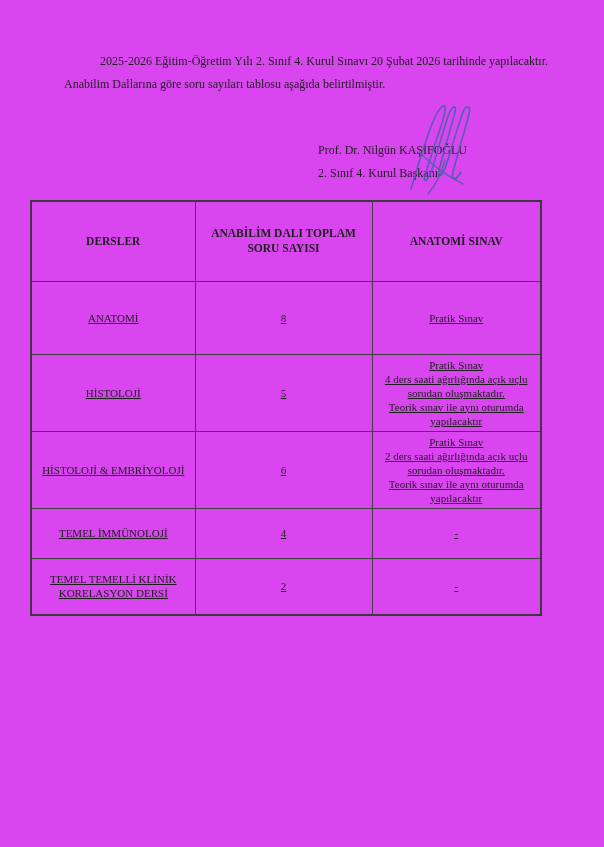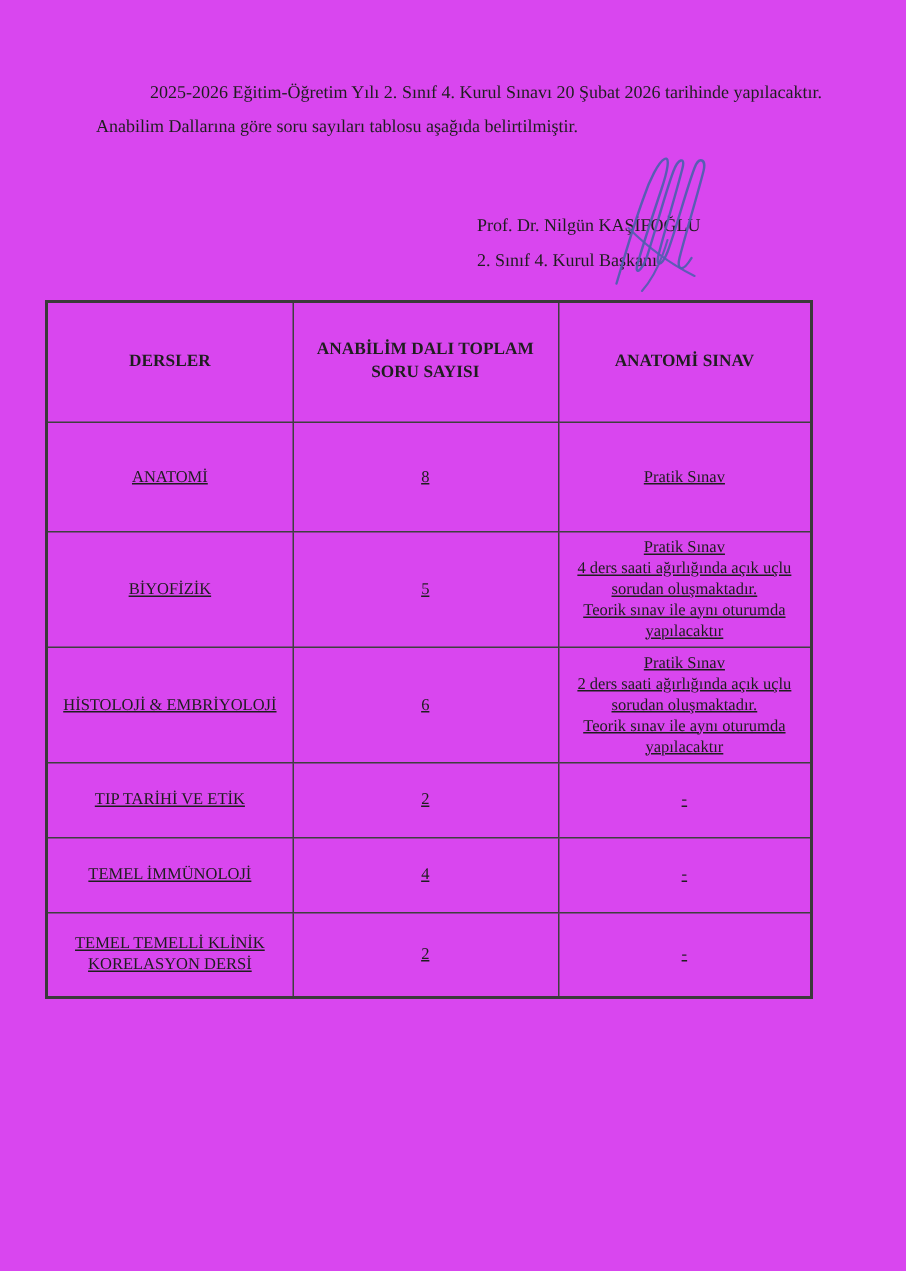--- a/index.html
+++ b/index.html
@@ -106,37 +106,32 @@
         <th>ANATOMİ SINAV</th>
       </tr>
     </thead>
     <tbody>
       <tr style="height:73px">
         <td class="ders-cell">ANATOMİ</td>
         <td>8</td>
         <td class="pratik-cell">Pratik Sınav</td>
       </tr>
       <tr style="height:77px">
-        <td class="ders-cell">BİYOFİZİK</td>
+        <td class="ders-cell">HİSTOLOJİ</td>
         <td>5</td>
         <td class="pratik-cell">Pratik Sınav
 4 ders saati ağırlığında açık uçlu sorudan oluşmaktadır.
 Teorik sınav ile aynı oturumda yapılacaktır</td>
       </tr>
       <tr style="height:74px">
         <td class="ders-cell">HİSTOLOJİ &amp; EMBRİYOLOJİ</td>
         <td>6</td>
         <td class="pratik-cell">Pratik Sınav
 2 ders saati ağırlığında açık uçlu sorudan oluşmaktadır.
 Teorik sınav ile aynı oturumda yapılacaktır</td>
-      </tr>
-      <tr style="height:50px">
-        <td class="ders-cell">TIP TARİHİ VE ETİK</td>
-        <td>2</td>
-        <td class="pratik-cell">-</td>
       </tr>
       <tr style="height:50px">
         <td class="ders-cell">TEMEL İMMÜNOLOJİ</td>
         <td>4</td>
         <td class="pratik-cell">-</td>
       </tr>
       <tr style="height:57px">
         <td class="ders-cell">TEMEL TEMELLİ KLİNİK KORELASYON DERSİ</td>
         <td>2</td>
         <td class="pratik-cell">-</td>

